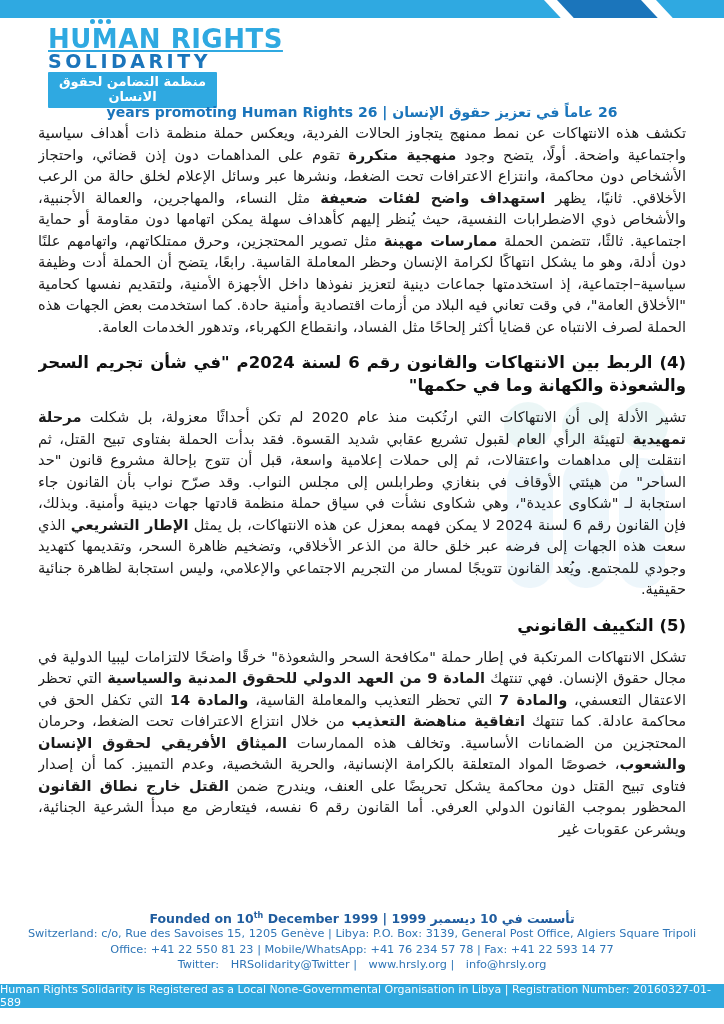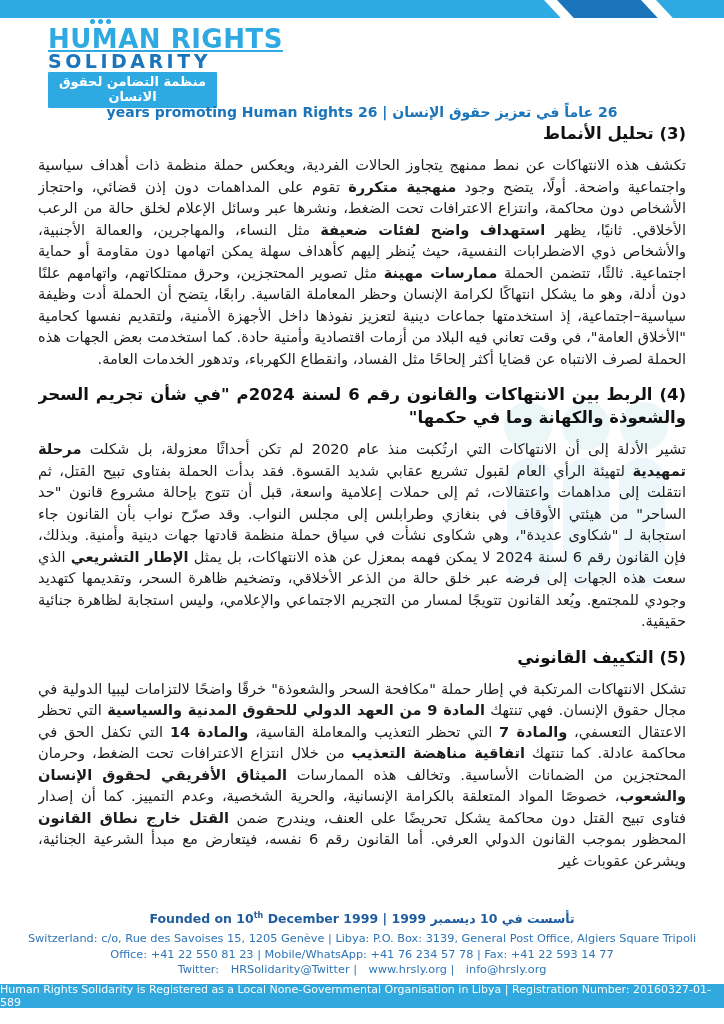--- a/index.html
+++ b/index.html
@@ -34,21 +34,21 @@
   .content { position:absolute; top:122px; left:38px; width:648px; height:788px;
              direction:rtl; color:#1c1c1c; font-size:14.6px; line-height:21.5px;
              text-align:justify; overflow:hidden; }
   .content h2 { font-size:16.5px; line-height:23px; font-weight:700; color:#111;
                 margin:14px 0 9px; text-align:justify; }
   .content h2:first-child { margin-top:0; }
   .content p { margin:0 0 6px; }
   .content b { font-weight:700; }
   
   .footer { position:absolute; top:911px; left:0; width:100%; text-align:center; }
-  .founded { direction:rtl; color:#1F5C9E; font-weight:700; font-size:12.5px; margin-bottom:5px; }
+  .founded { direction:rtl; color:#1F5C9E; font-weight:700; font-size:12.5px; }
   .founded sup { font-size:8px; }
   .footer-line { color:#2E75B6; font-size:11.3px; line-height:15.5px; }
   .lnk { color:#2E75B6; cursor:pointer;padding-left:8px; }
   .reg-band { position:absolute; top:984px; left:0; width:724px; height:24px; background:#31A9DF;
               color:#ffffff; display:flex; align-items:center; justify-content:center; }
   .reg-band div { font-size:11px; }
 </style>
 </head>
 <body>
 
@@ -82,21 +82,20 @@
       </div>
     <div class="bodies">
         <i></i>
         <i></i>
         <i></i>
       </div>
   </div>
 
   <div class="content">
 
-    <h2>(3) تحليل الأنماط</h2>
     <p><span>تكشف هذه الانتهاكات عن نمط ممنهج يتجاوز الحالات الفردية، ويعكس حملة منظمة ذات أهداف سياسية واجتماعية واضحة. أولًا، يتضح وجود </span><b>منهجية متكررة</b><span> تقوم على المداهمات دون إذن قضائي، واحتجاز الأشخاص دون محاكمة، وانتزاع الاعترافات تحت الضغط، ونشرها عبر وسائل الإعلام لخلق حالة من الرعب الأخلاقي. ثانيًا، يظهر </span><b>استهداف واضح لفئات ضعيفة</b><span> مثل النساء، والمهاجرين، والعمالة الأجنبية، والأشخاص ذوي الاضطرابات النفسية، حيث يُنظر إليهم كأهداف سهلة يمكن اتهامها دون مقاومة أو حماية اجتماعية. ثالثًا، تتضمن الحملة </span><b>ممارسات مهينة</b><span> مثل تصوير المحتجزين، وحرق ممتلكاتهم، واتهامهم علنًا دون أدلة، وهو ما يشكل انتهاكًا لكرامة الإنسان وحظر المعاملة القاسية. رابعًا، يتضح أن الحملة أدت وظيفة سياسية–اجتماعية، إذ استخدمتها جماعات دينية لتعزيز نفوذها داخل الأجهزة الأمنية، ولتقديم نفسها كحامية "الأخلاق العامة"، في وقت تعاني فيه البلاد من أزمات اقتصادية وأمنية حادة. كما استخدمت بعض الجهات هذه الحملة لصرف الانتباه عن قضايا أكثر إلحاحًا مثل الفساد، وانقطاع الكهرباء، وتدهور الخدمات العامة.</span></p>
 
     <h2>(4) الربط بين الانتهاكات والقانون رقم 6 لسنة 2024م "في شأن تجريم السحر والشعوذة والكهانة وما في حكمها"</h2>
     <p><span>تشير الأدلة إلى أن الانتهاكات التي ارتُكبت منذ عام 2020 لم تكن أحداثًا معزولة، بل شكلت </span><b>مرحلة تمهيدية</b><span> لتهيئة الرأي العام لقبول تشريع عقابي شديد القسوة. فقد بدأت الحملة بفتاوى تبيح القتل، ثم انتقلت إلى مداهمات واعتقالات، ثم إلى حملات إعلامية واسعة، قبل أن تتوج بإحالة مشروع قانون "حد الساحر" من هيئتي الأوقاف في بنغازي وطرابلس إلى مجلس النواب. وقد صرّح نواب بأن القانون جاء استجابة لـ "شكاوى عديدة"، وهي شكاوى نشأت في سياق حملة منظمة قادتها جهات دينية وأمنية. وبذلك، فإن القانون رقم 6 لسنة 2024 لا يمكن فهمه بمعزل عن هذه الانتهاكات، بل يمثل </span><b>الإطار التشريعي</b><span> الذي سعت هذه الجهات إلى فرضه عبر خلق حالة من الذعر الأخلاقي، وتضخيم ظاهرة السحر، وتقديمها كتهديد وجودي للمجتمع. ويُعد القانون تتويجًا لمسار من التجريم الاجتماعي والإعلامي، وليس استجابة لظاهرة جنائية حقيقية.</span></p>
 
     <h2>(5) التكييف القانوني</h2>
     <p><span>تشكل الانتهاكات المرتكبة في إطار حملة "مكافحة السحر والشعوذة" خرقًا واضحًا لالتزامات ليبيا الدولية في مجال حقوق الإنسان. فهي تنتهك </span><b>المادة 9 من العهد الدولي للحقوق المدنية والسياسية</b><span> التي تحظر الاعتقال التعسفي، </span><b>والمادة 7</b><span> التي تحظر التعذيب والمعاملة القاسية، </span><b>والمادة 14</b><span> التي تكفل الحق في محاكمة عادلة. كما تنتهك </span><b>اتفاقية مناهضة التعذيب</b><span> من خلال انتزاع الاعترافات تحت الضغط، وحرمان المحتجزين من الضمانات الأساسية. وتخالف هذه الممارسات </span><b>الميثاق الأفريقي لحقوق الإنسان والشعوب</b><span>، خصوصًا المواد المتعلقة بالكرامة الإنسانية، والحرية الشخصية، وعدم التمييز. كما أن إصدار فتاوى تبيح القتل دون محاكمة يشكل تحريضًا على العنف، ويندرج ضمن </span><b>القتل خارج نطاق القانون</b><span> المحظور بموجب القانون الدولي العرفي. أما القانون رقم 6 نفسه، فيتعارض مع مبدأ الشرعية الجنائية، ويشرعن عقوبات غير</span></p>
 
   </div>
 

